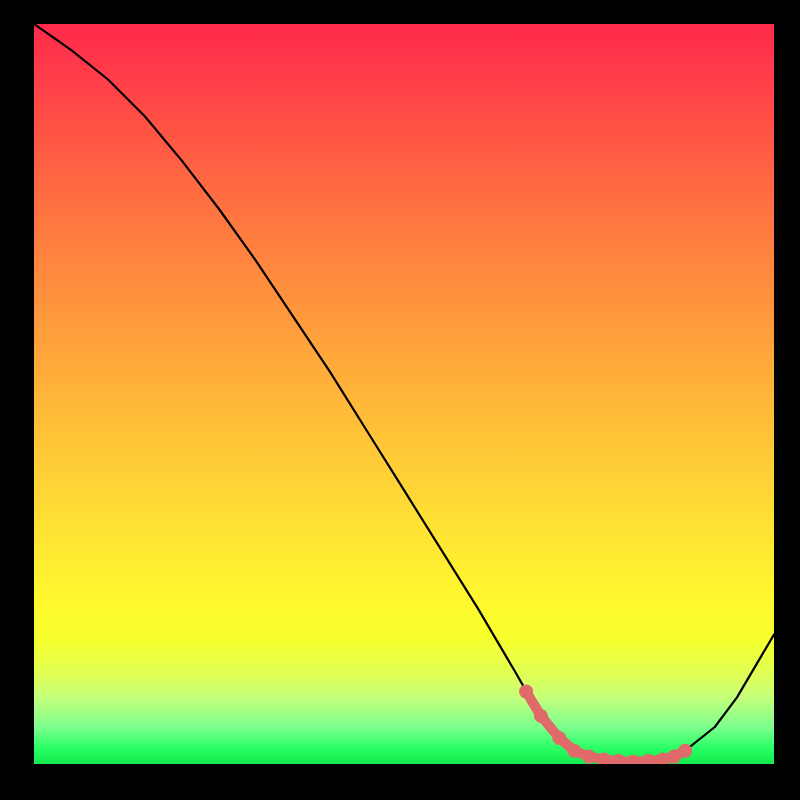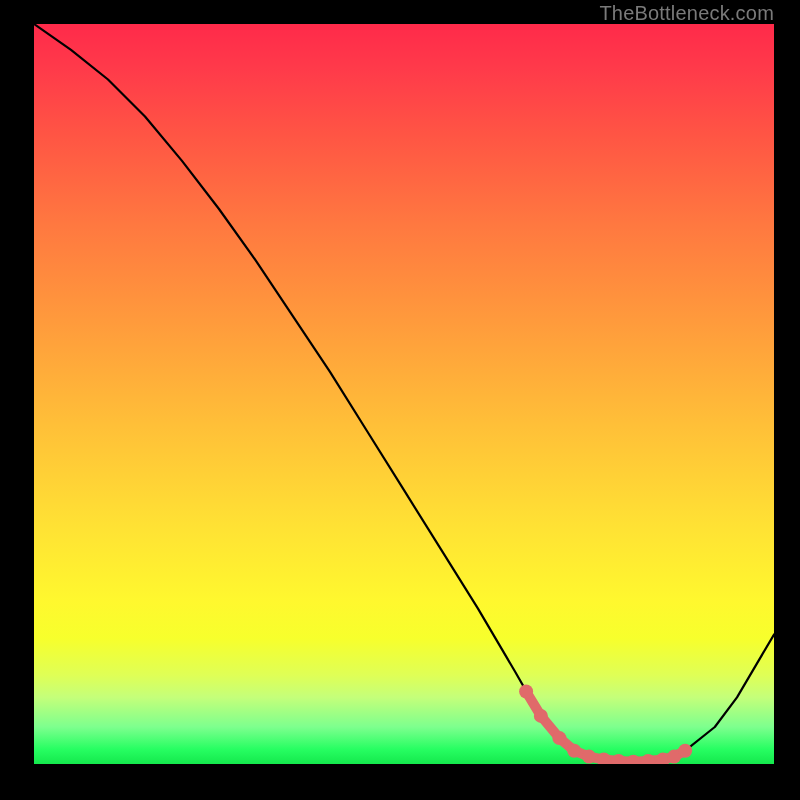--- a/index.html
+++ b/index.html
@@ -54,21 +54,20 @@
     top: 0;
     width: 740px;
     height: 740px;
     pointer-events: none;
   }
 </style>
 </head>
 <body>
 
 <div class="chart-container">
-  <div class="attribution">TheBottleneck.com</div>
   <div class="plot-area">
     <svg class="overlay" viewBox="0 0 740 740" preserveAspectRatio="none">
       <path id="curve-path" fill="none" stroke="#000000" stroke-width="2.2" stroke-linejoin="round" stroke-linecap="round" d="M0.00 0.00 L37.00 25.90 L74.00 55.50 L111.00 92.50 L148.00 136.90 L185.00 185.00 L222.00 236.80 L259.00 292.30 L296.00 347.80 L333.00 407.00 L370.00 466.20 L407.00 525.40 L444.00 584.60 L481.00 647.50 L495.80 673.40 L518.00 706.70 L540.20 726.68 L562.40 734.08 L584.60 737.04 L606.80 737.78 L629.00 735.56 L651.20 726.68 L680.80 703.00 L703.00 673.40 L740.00 610.50"></path>
       <g id="marker-group">
           <path d="M492.10 667.48 L506.90 691.90 L525.40 714.10 L540.20 726.68 L555.00 732.60 L569.80 735.56 L584.60 737.04 L599.40 737.78 L614.20 737.04 L629.00 735.56 L640.10 732.60 L651.20 726.68" fill="none" stroke="#e06a6a" stroke-width="10" stroke-linecap="round" stroke-linejoin="round"></path>
           <circle cx="492.10" cy="667.48" r="7" fill="#e06a6a"></circle>
           <circle cx="506.90" cy="691.90" r="7" fill="#e06a6a"></circle>
           <circle cx="525.40" cy="714.10" r="7" fill="#e06a6a"></circle>
           <circle cx="540.20" cy="726.68" r="7" fill="#e06a6a"></circle>
           <circle cx="555.00" cy="732.60" r="7" fill="#e06a6a"></circle>

